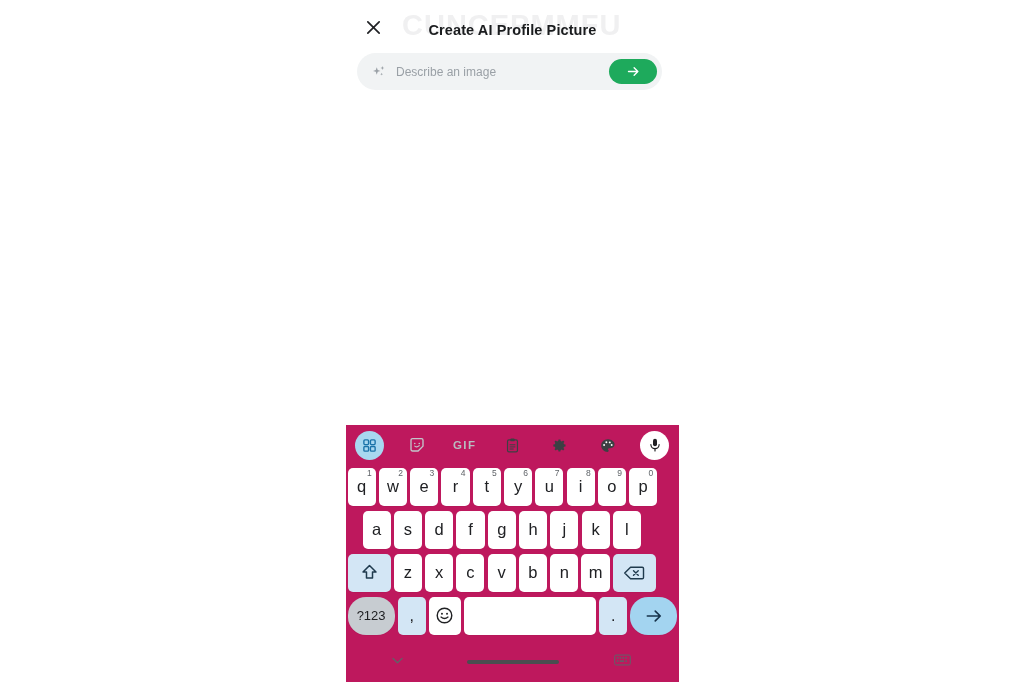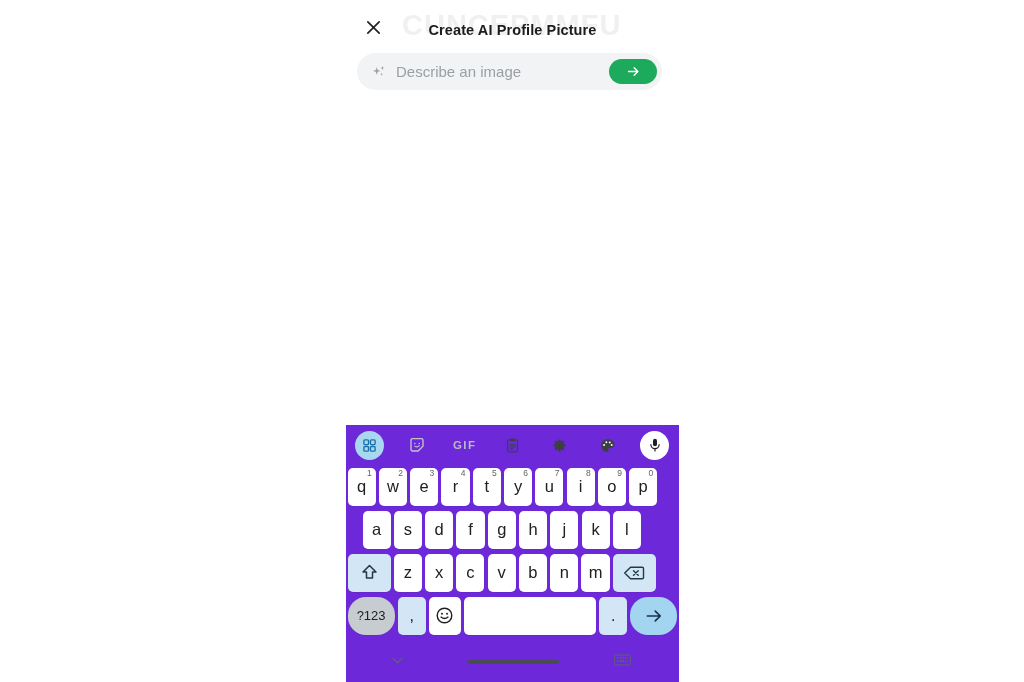--- a/index.html
+++ b/index.html
@@ -94,21 +94,21 @@
     display: flex;
     align-items: center;
     justify-content: center;
   }
   #prompt-input {
     flex: 1 1 auto;
     border: none;
     outline: none;
     background: transparent;
     font-family: "Liberation Sans", sans-serif;
-    font-size: 15px;
+    font-size: 12px;
     color: #3c4043;
     padding: 0 6px 0 4px;
     height: 100%;
   }
   #prompt-input::placeholder {
     color: #9aa0a6;
     opacity: 1;
   }
   #send-btn {
     flex: 0 0 auto;
@@ -134,21 +134,21 @@
     background: #ffffff;
   }
 
   
   #keyboard {
     position: absolute;
     left: 0;
     top: 425px;
     width: 333px;
     height: 257px;
-    background: #6d28d9;
+    background: #be185d;
   }
   #kb-toolbar {
     position: absolute;
     left: 0;
     top: 0;
     width: 333px;
     height: 40px;
     display: flex;
     align-items: center;
   }

